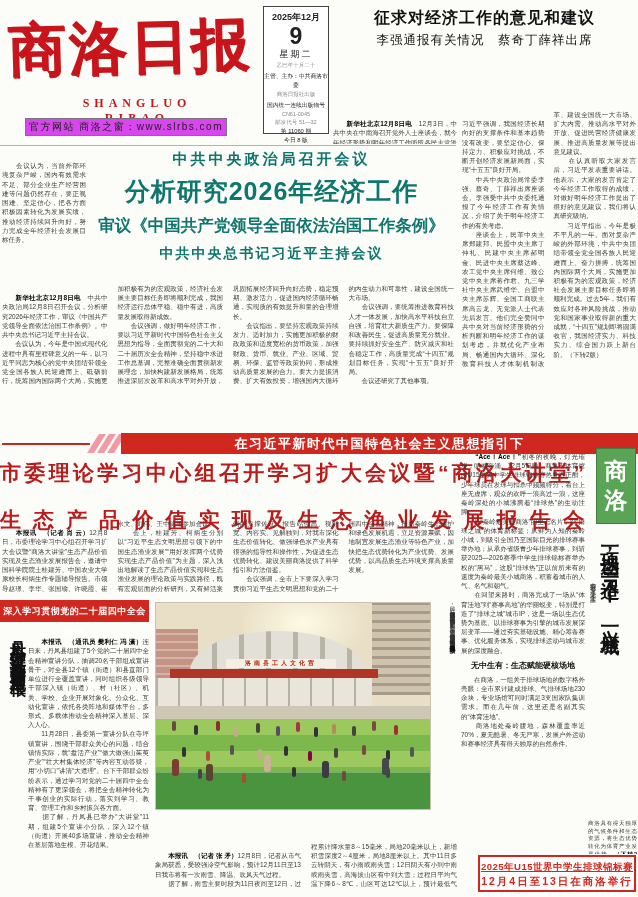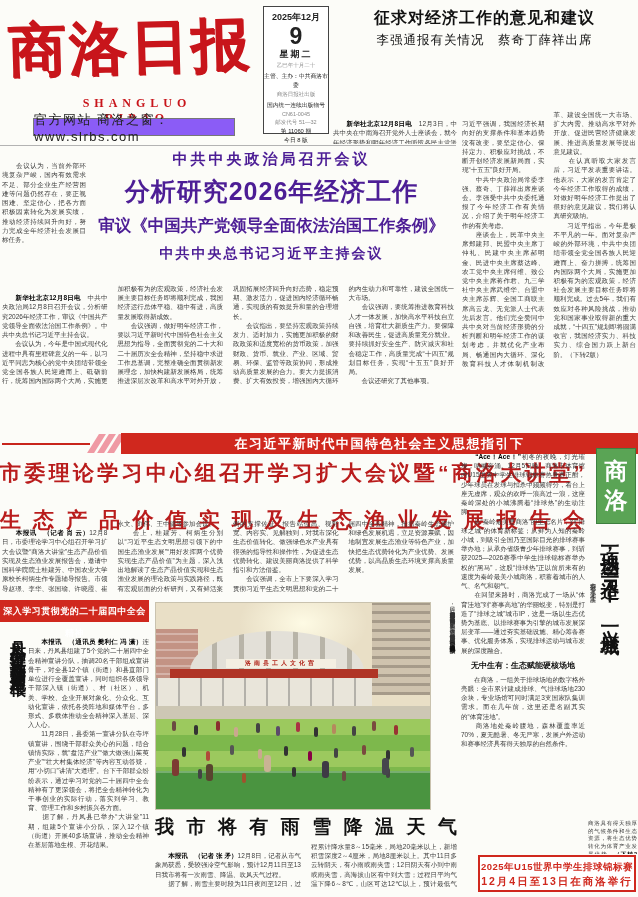--- a/index.html
+++ b/index.html
@@ -6,45 +6,45 @@
   html,body{margin:0;padding:0;background:#888;}
   .page{position:relative;width:638px;height:897px;background:#fcfcf8;overflow:hidden;
         font-family:"Liberation Sans","DejaVu Sans",sans-serif;color:#222;margin:0 auto;}
   .abs{position:absolute;}
   
   .mast-logo{left:8px;top:0px;width:254px;height:94px;font-family:"DejaVu Serif",serif;
     font-weight:bold;color:#c8151b;font-size:58px;line-height:94px;letter-spacing:3px;
     transform:rotate(-1.5deg);text-shadow:1px 1px 0 #c8151b;}
   .mast-pinyin{left:52px;top:96px;width:170px;text-align:center;color:#c8151b;font-weight:bold;
     font-size:12px;letter-spacing:5px;font-family:"Liberation Serif",serif;}
-  .mast-site{left:33px;top:118px;width:200px;height:16px;border:1px solid #777;font-size:13px;
-    display:flex;align-items:center;justify-content:center;letter-spacing:1.5px;color:#222;background:#8b5cf6;}
+  .mast-site{left:25px;top:118px;width:200px;height:16px;border:1px solid #777;font-size:10px;
+    display:flex;align-items:center;justify-content:center;letter-spacing:1.5px;color:#222;background:#d946ef;}
   .datebox{left:263px;top:6px;width:66px;height:128px;border:1px solid #444;text-align:center;
     background:#fff;padding-top:4px;box-sizing:border-box;}
   .db-month{font-size:9px;font-weight:bold;}
   .db-day{font-size:23px;font-weight:bold;line-height:1.05;}
-  .db-week{font-size:9px;font-weight:bold;letter-spacing:2px;}
+  .db-week{font-size:9px;font-weight:normal;letter-spacing:2px;}
   .db-lunar{font-size:5.5px;color:#999;margin:1px 0 3px;}
   .db-s{font-size:5.8px;line-height:1.55;color:#222;}
   .db-g{font-size:5.5px;line-height:1.55;color:#888;}
   
   .tr-head{left:333px;top:8px;width:303px;text-align:center;color:#111;}
   .tr-kicker{font-size:16px;font-weight:bold;font-family:"Liberation Serif","DejaVu Serif",serif;letter-spacing:1px;}
   .tr-main{font-size:22px;font-weight:900;margin-top:3px;letter-spacing:0.5px;}
   .tr-sub1{font-size:15px;font-weight:bold;letter-spacing:2.5px;margin-top:4px;}
   .tr-sub2{font-size:12.5px;font-weight:normal;letter-spacing:1px;margin-top:3px;}
   
   .bt{font-size:6.5px;line-height:1.42;text-align:justify;color:#3a3a3a;white-space:pre-line;overflow:hidden;}
   .lede{font-weight:bold;color:#000;}
   .trA{left:333px;top:110px;width:124px;height:34px;}
   .trB{left:462px;top:110px;width:174px;height:322px;column-count:2;column-gap:9px;}
   .rule-header{left:0;top:145px;width:456px;border-top:1px solid #b3b3b3;height:0;}
   
   .pb-corner{left:2px;top:152px;width:84px;height:126px;}
-  .pb-head{left:88px;top:150px;width:367px;text-align:center;color:#4c1d95;}
+  .pb-head{left:88px;top:150px;width:367px;text-align:center;color:#0f766e;}
   .pb-kicker{font-size:15px;font-weight:bold;font-family:"Liberation Serif","DejaVu Serif",serif;letter-spacing:3px;}
   .pb-l1{font-size:25px;font-weight:900;margin-top:6px;letter-spacing:1px;}
   .pb-l2{font-size:16.5px;font-weight:900;margin-top:7px;}
   .pb-sub{font-size:14px;font-weight:bold;margin-top:8px;letter-spacing:2px;}
   .pb-body{left:2px;top:284px;width:452px;height:140px;column-count:4;column-gap:10px;}
   
   .bn-line{left:2px;top:443px;width:88px;border-top:2px solid #c8251c;height:0;}
   .bn-slash{left:93px;top:434px;display:flex;gap:3px;}
   .bn-slash span{display:block;width:7px;height:19px;background:#ef9aa4;transform:skewX(-32deg);}
   .bn-bar{left:121px;top:433px;width:517px;height:21px;background:#d0281e;color:#fff;font-weight:bold;
@@ -107,21 +107,21 @@
   .sb-box{width:38px;height:74px;background:#5aa455;border:1px solid #3e8040;color:#fff;margin-left:8px;
     display:flex;flex-direction:column;align-items:center;justify-content:center;
     font-size:23px;font-weight:900;line-height:1.25;}
   .sb-vert{margin-top:12px;height:268px;writing-mode:vertical-rl;margin-left:0;}
   .sb-title{font-size:19px;font-weight:900;letter-spacing:2px;color:#111;}
   .sb-byline{font-size:6px;color:#333;padding-top:42px;letter-spacing:1px;}
   .sb-tail{margin-top:8px;font-size:5.5px;height:42px;}
   
   .vb{left:478px;top:855px;width:158px;height:37px;border:2px solid #d0281e;box-sizing:border-box;
     color:#d0281e;text-align:center;font-weight:900;background:#fff;}
-  .vb-l1{font-size:9.5px;margin-top:4px;letter-spacing:0.5px;}
+  .vb-l1{font-size:9.5px;margin-top:4px;letter-spacing:0.5px;text-decoration:underline;}
   .vb-l2{font-size:10.5px;letter-spacing:2px;margin-top:1px;}
 </style>
 </head>
 <body>
 
 <div class="page">
 
   <div class="abs mast-logo">商洛日报</div>
   <div class="abs mast-pinyin">SHANGLUO  RIBAO</div>
   <div class="abs mast-site">官方网站 商洛之窗：www.slrbs.com</div>
@@ -218,21 +218,20 @@
       <div class="ph-field"></div>
       <div class="ph-field-dark"></div>
       <div class="ph-people"></div>
       <div class="ph-person-big"></div>
     </div>
     <div class="ph-cap">
       <span>近日，改造一新的洛南县工人文化宫正式投入使用。该文化宫由原县体育场改造提升而成，集职工服务、教育培训、健身活动和文化活动等于一体，为职工群众提供公益性活动场所。</span><span class="ph-credit">（本报通讯员 刘卫锋 摄）</span>
     </div>
   </div>
 
-  <div class="abs wx-h">我市将有雨雪降温天气</div>
   <div class="abs bt wx-body">
     <span class="lede">　　本报讯　（记者 张 矛）</span><span>12月8日，记者从市气象局获悉，受较强冷空气影响，预计12月11日至13日我市将有一次雨雪、降温、吹风天气过程。
 　　据了解，雨雪主要时段为11日夜间至12日，过程累计降水量8～15毫米，局地20毫米以上，新增积雪深度2～4厘米，局地8厘米以上。其中11日多云转阴天，有小雨或雨夹雪；12日阴天有小到中雨或雨夹雪，高海拔山区有中到大雪；过程日平均气温下降6～8℃，山区可达12℃以上，预计最低气温将出现在14日清晨，降至-8～-4℃；13日至14日有4～5级偏北风，阵风可达8级以上。
 　　气象部门提醒，11日至13日降雪过程可能导致山区道路出现积雪结冰，积雪、低温、道路结冰等风险高，交通等部门需提前做好防范应对；请市民及时关注雨雪天气，合理安排出行，注意防寒保暖，加大对设施农业、畜牧业的管理力度，及时发现并排除安全隐患，必要时实施交通管制疏导。</span>
   </div>
 
   <div class="abs ace">
     <p class="bt"><span class="lede">　　“Ace！Ace！”</span><span>初冬的夜晚，灯光璀璨，呐喊奔涌。12月5日晚，商洛市体育馆内U15世界中学生排球锦标赛热身赛正酣，少年球员在发球与扣杀中频频得分，看台上座无虚席，观众的欢呼一浪高过一浪，这座秦岭深处的小城沸腾着“排球热”的生动注脚。
 　　从“秦岭最美是商洛”的生态名片，到“排球之城”的体育新标签；从鲜为人知的秦岭小城，到吸引全国乃至国际目光的排球赛事举办地；从承办省级青少年排球赛事，到斩获2025—2026赛季中学生排球锦标赛举办权的“黑马”，这股“排球热”正以前所未有的速度为秦岭最美小城商洛，积蓄着城市的人气、名气和朝气。
 　　在回望来路时，商洛完成了一场从“体育洼地”到“赛事高地”的华丽蜕变，特别是打造了“排球之城”城市IP，这是一场以生态优势为基底、以排球赛事为引擎的城市发展深层变革——通过夯实基础设施、精心筹备赛事、优化服务体系，实现排球运动与城市发展的深度融合。</span></p>

